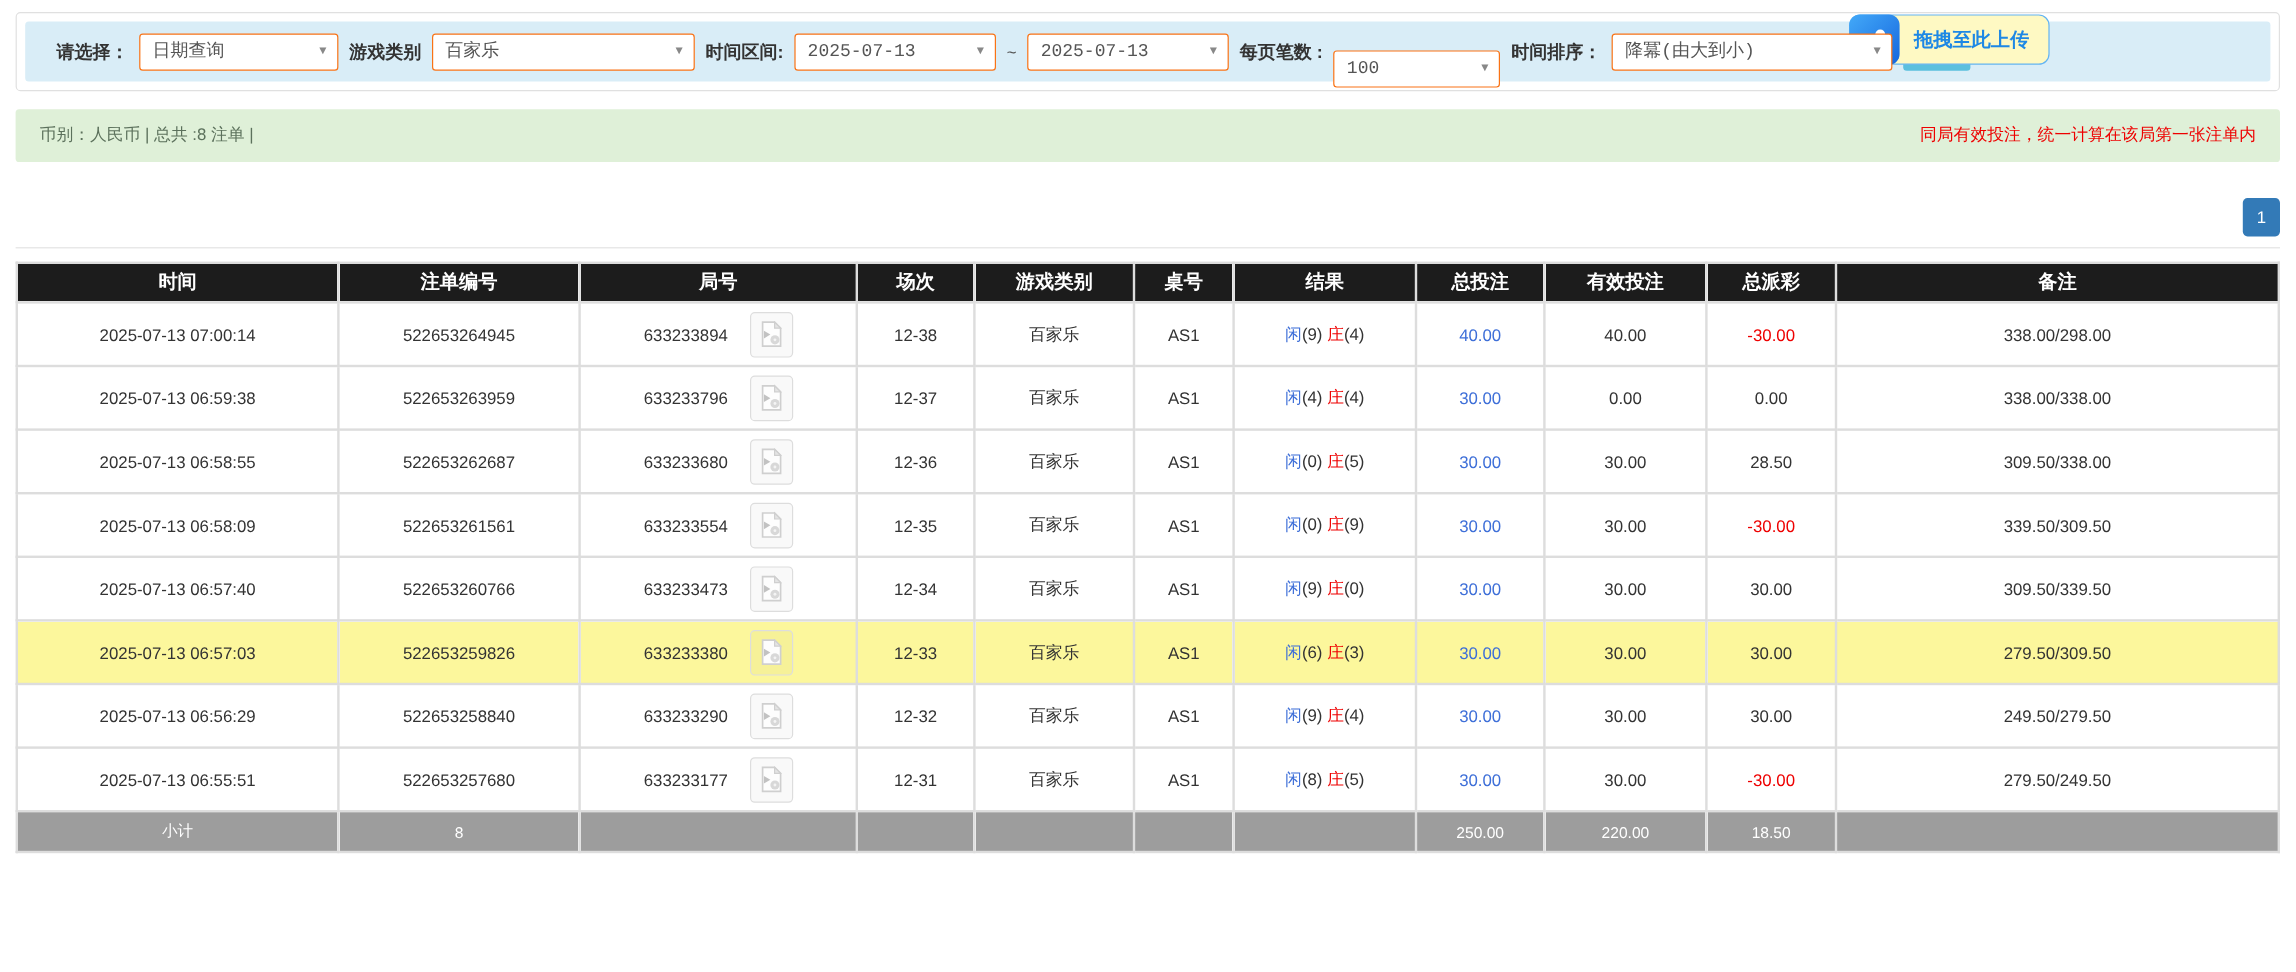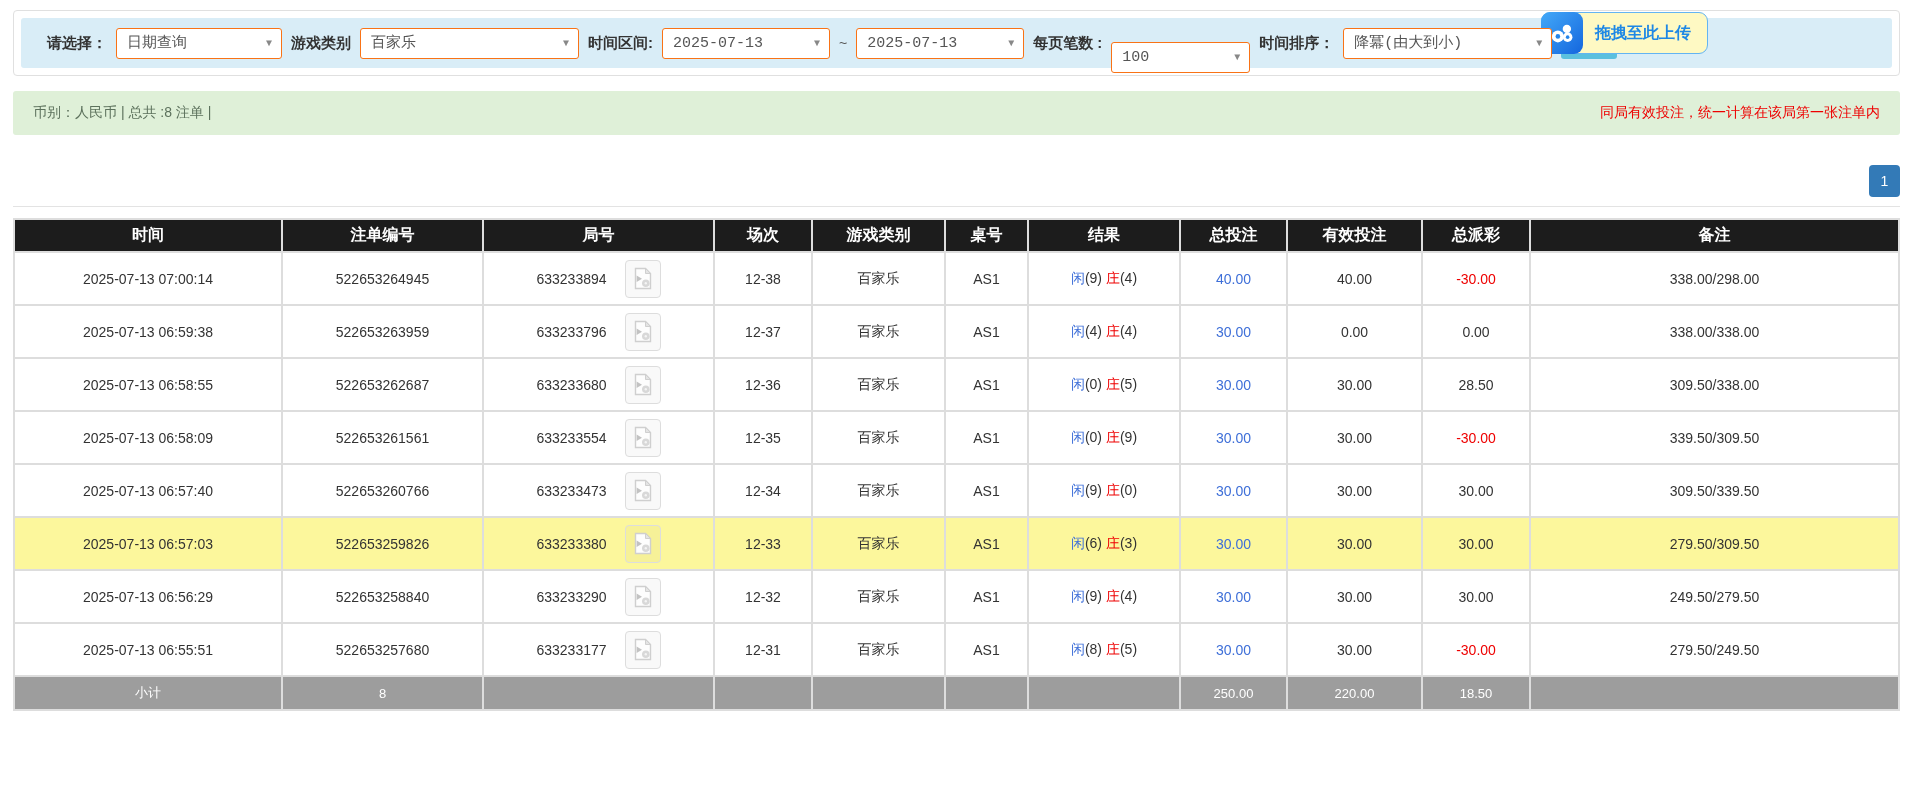--- a/index.html
+++ b/index.html
@@ -34,21 +34,21 @@
     display: flex; align-items: center; padding: 0 26px; gap: 9px;
   }
   .f-label { font-weight: bold; font-size: 15px; color: #333; white-space: nowrap; }
   .select {
     position: relative; background: #fff; border: 1px solid #f97316; border-radius: 3px;
     height: 31px; line-height: 29px; padding: 0 26px 0 10px; font-size: 15px; color: #555;
     cursor: pointer; white-space: nowrap; overflow: hidden; flex: 0 0 auto; font-family: Liberation Mono, monospace;
   }
   .select .arrow { position: absolute; right: 9px; top: 0; color: #888; font-size: 10px; line-height: 29px; }
   .w-mode { width: 166px; } .w-game { width: 219px; } .w-date { width: 168px; }
-  .w-size { width: 139px; margin-top: 29px; } .w-sort { width: 209px; }
+  .w-size { width: 139px; margin-top: 29px; } .w-sort { width: 234px; }
   .tilde { color: #555; font-size: 14px; }
   .query-btn {
     background: var(--query-blue, #5bc0de); color: #fff; border: 0; border-radius: 3px;
     height: 31px; width: 56px; font-size: 14px; cursor: pointer; font-family: Liberation Sans, sans-serif;
   }
 
   
   .info-bar {
     margin-top: 15px; background: var(--info-bg, #dff0d8); border-radius: 3px; height: 44px;
     display: flex; align-items: center; justify-content: space-between; padding: 12px 20px; font-size: 14px;

